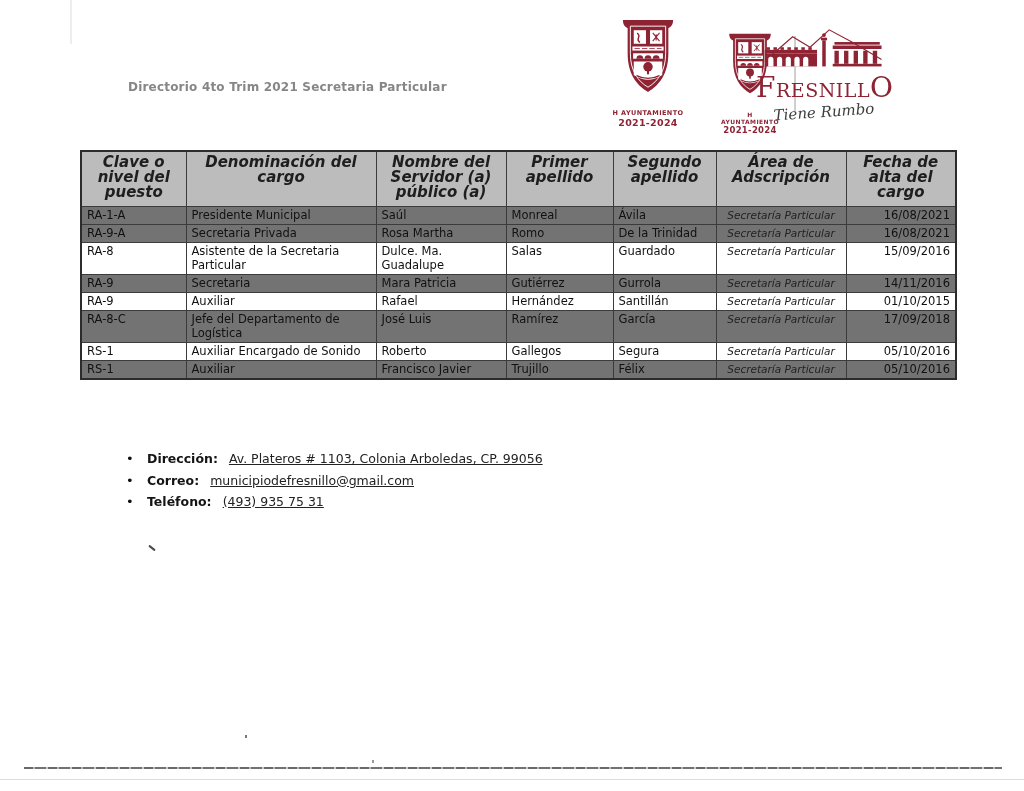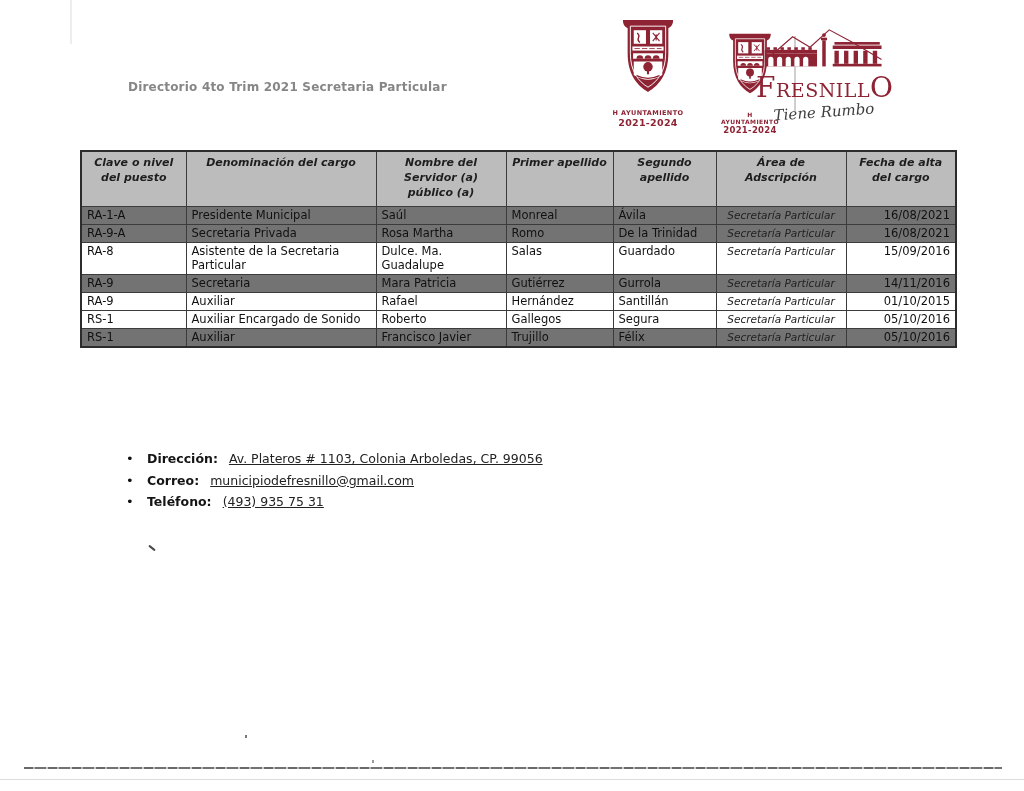--- a/index.html
+++ b/index.html
@@ -47,21 +47,21 @@
   }
   #directory-table col.c0 { width:105px; }
   #directory-table col.c1 { width:190px; }
   #directory-table col.c2 { width:130px; }
   #directory-table col.c3 { width:107px; }
   #directory-table col.c4 { width:103px; }
   #directory-table col.c5 { width:130px; }
   #directory-table col.c6 { width:110px; }
   #directory-table th {
     background:#bcbcbc; border:1px solid #3b3b3b;
-    font-style:italic; font-weight:bold; font-size:11px; line-height:15px;
+    font-style:italic; font-weight:bold; font-size:15px; line-height:15px;
     color:#1e1e1e; text-align:center; vertical-align:top; padding:3px 4px 6px;
   }
   #directory-table td {
     border:1px solid #3b3b3b; font-size:11.5px; line-height:14px;
     color:#111; padding:1px 5px 2px; vertical-align:top; text-align:left;
     overflow:hidden;
   }
   #directory-table tr.odd td { background:#737373; }
   #directory-table td.col5 {
     font-style:italic; font-size:10.5px; text-align:center; color:#222; padding-top:1px;
@@ -236,20 +236,29 @@
         </tr>
         <tr class="even">
           <td class="col0">RA-9</td>
           <td class="col1">Auxiliar</td>
           <td class="col2">Rafael</td>
           <td class="col3">Hernández</td>
           <td class="col4">Santillán</td>
           <td class="col5">Secretaría Particular</td>
           <td class="col6">01/10/2015</td>
         </tr>
+        <tr class="odd">
+          <td class="col0">RA-8-C</td>
+          <td class="col1">Jefe del Departamento de Logística</td>
+          <td class="col2">José Luis</td>
+          <td class="col3">Ramírez</td>
+          <td class="col4">García</td>
+          <td class="col5">Secretaría Particular</td>
+          <td class="col6">17/09/2018</td>
+        </tr>
         <tr class="even">
           <td class="col0">RS-1</td>
           <td class="col1">Auxiliar Encargado de Sonido</td>
           <td class="col2">Roberto</td>
           <td class="col3">Gallegos</td>
           <td class="col4">Segura</td>
           <td class="col5">Secretaría Particular</td>
           <td class="col6">05/10/2016</td>
         </tr>
         <tr class="odd">

